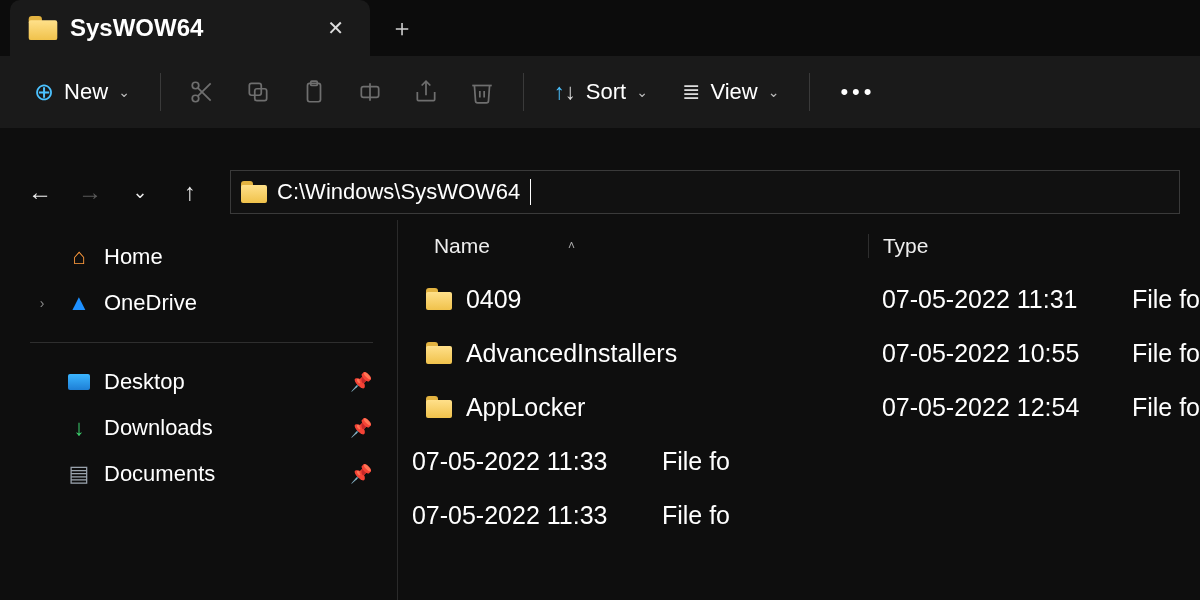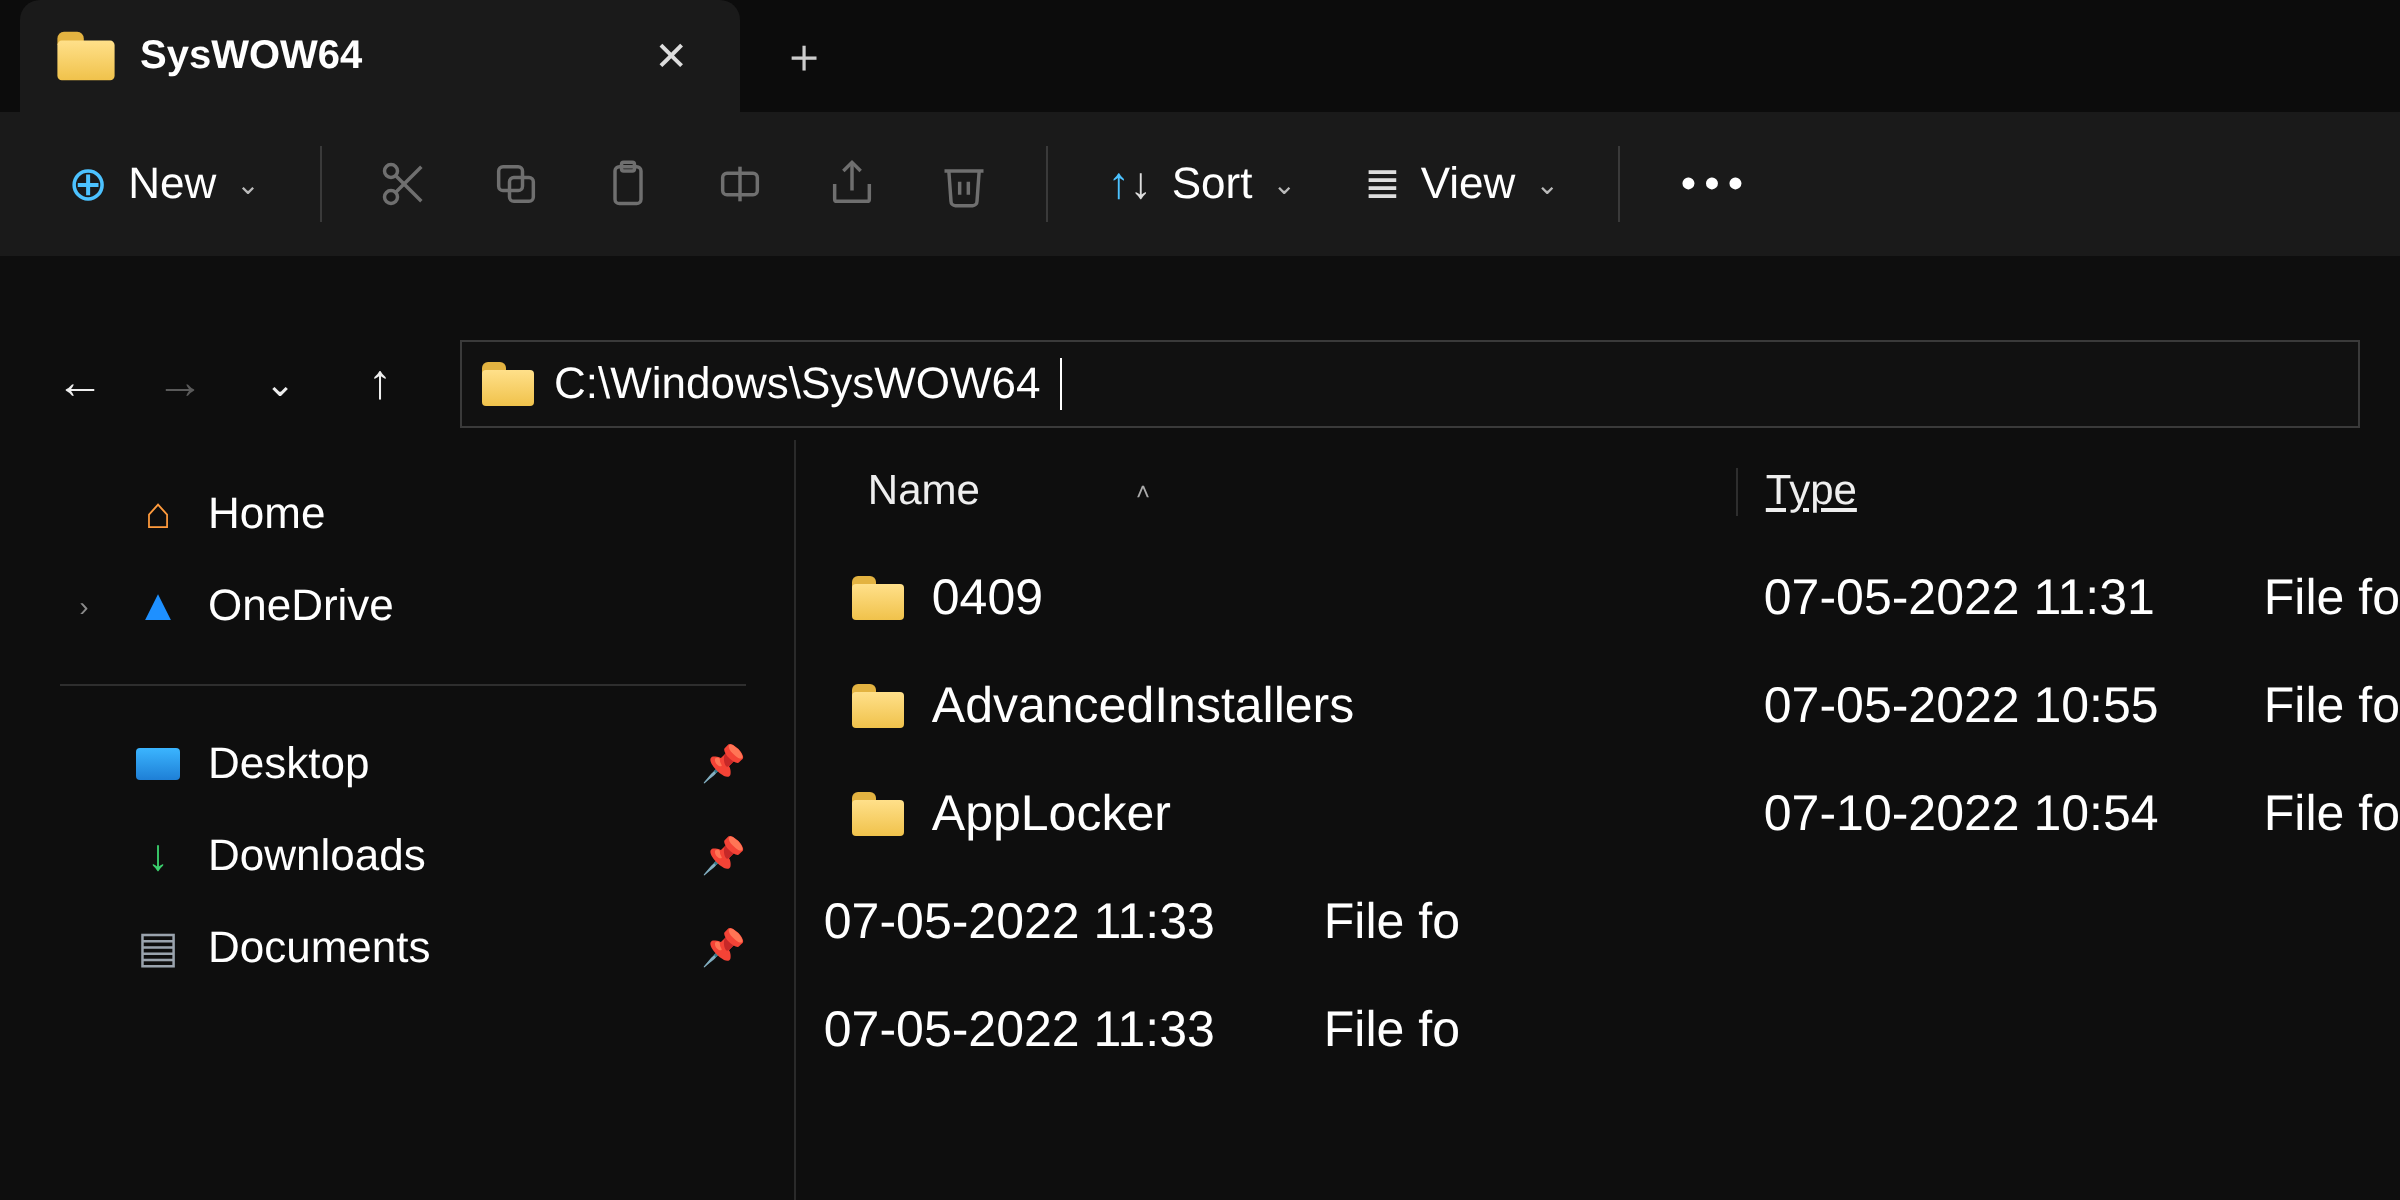--- a/index.html
+++ b/index.html
@@ -1,20 +1,20 @@
 <!DOCTYPE html>
 <html><head>
 <meta charset="utf-8">
 <style>
   * { box-sizing: border-box; margin: 0; padding: 0; font-family: "Segoe UI", Arial, sans-serif; }
   body { background: #0e0e0e; color: #fff; width: 1200px; height: 600px; overflow: hidden; }
   
   .tabstrip { height: 56px; display: flex; align-items: center; padding-left: 10px; background: #0c0c0c; }
   .tab { display: flex; align-items: center; gap: 14px; background: #1a1a1a; padding: 0 20px; height: 56px; border-top-left-radius: 10px; border-top-right-radius: 10px; min-width: 360px; }
-  .tab-title { font-size: 20px; font-weight: 600; flex: 1; }
+  .tab-title { font-size: 24px; font-weight: 600; flex: 1; }
   .tab-close { font-size: 20px; color: #ddd; cursor: pointer; padding: 6px; }
   .newtab { color: #ccc; font-size: 24px; padding: 0 20px; cursor: pointer; }
   
   .toolbar { height: 72px; background: #1a1a1a; display: flex; align-items: center; padding: 0 20px; gap: 6px; }
   .tb-btn { display: flex; align-items: center; gap: 10px; padding: 8px 14px; border-radius: 6px; cursor: pointer; color: #fff; font-size: 22px; }
   .chev { font-size: 14px; color: #bbb; }
   .sep { width: 1px; height: 38px; background: #3a3a3a; margin: 0 10px; }
   .icon-btn { width: 50px; height: 50px; display: flex; align-items: center; justify-content: center; border-radius: 6px; cursor: pointer; color: #6f6f6f; }
   .icon-btn svg { width: 26px; height: 26px; }
   
@@ -31,21 +31,21 @@
   .side-item { display: flex; align-items: center; gap: 12px; font-size: 22px; padding: 10px 6px; cursor: pointer; border-radius: 4px; }
   .side-item .pin { margin-left: auto; color: #8a8a8a; font-size: 18px; }
   .side-lead { width: 24px; display: inline-flex; justify-content: center; color: #8a8a8a; font-size: 14px; }
   .side-icon { width: 26px; display: inline-flex; justify-content: center; }
   .side-sep { height: 1px; background: #2e2e2e; margin: 16px 6px; }
   .content { flex: 1; }
   .col-head { display: flex; align-items: center; height: 52px; font-size: 21px; color: #eee; }
   .col-name { width: 470px; padding-left: 36px; display: flex; align-items: center; gap: 78px; }
   .col-name .sort-caret { font-size: 12px; color: #aaa; }
   .col-date { width: 250px; border-left: 1px solid #2e2e2e; padding-left: 14px; }
-  .col-type { flex: 1; border-left: 1px solid #2e2e2e; padding-left: 14px; text-decoration: underline; }
+  .col-type { flex: 1; border-left: 1px solid #2e2e2e; padding-left: 14px; }
   .row { display: flex; align-items: center; height: 54px; font-size: 25px; cursor: pointer; }
   .c-name { width: 470px; padding-left: 28px; display: flex; align-items: center; gap: 14px; }
   .c-date { width: 250px; padding-left: 14px; }
   .c-type { flex: 1; padding-left: 14px; white-space: nowrap; overflow: hidden; }
   
   .folder-ico { width: 26px; height: 22px; position: relative; }
   .folder-ico::before { content: ""; position: absolute; top: 0; left: 0; width: 12px; height: 6px; background: #e3b341; border-top-left-radius: 3px; border-top-right-radius: 3px; }
   .folder-ico::after { content: ""; position: absolute; top: 4px; left: 0; width: 26px; height: 18px; background: linear-gradient(#ffe08a,#f0c24b); border-radius: 2px; }
   .folder-lg { transform: scale(1.1); }
   .home-ico { color: #ff9b3d; font-size: 22px; }
@@ -215,21 +215,21 @@
             <span>AdvancedInstallers</span>
           </div>
           <div class="c-date">07-05-2022 10:55</div>
           <div class="c-type">File fo</div>
         </div>
         <div class="row">
           <div class="c-name">
             <span class="folder-ico"></span>
             <span>AppLocker</span>
           </div>
-          <div class="c-date">07-10-2022 10:54</div>
+          <div class="c-date">07-05-2022 12:54</div>
           <div class="c-type">File fo</div>
         </div>
         <div class="row">
           <div class="c-date">07-05-2022 11:33</div>
           <div class="c-type">File fo</div>
         </div>
         <div class="row">
           <div class="c-date">07-05-2022 11:33</div>
           <div class="c-type">File fo</div>
         </div>

